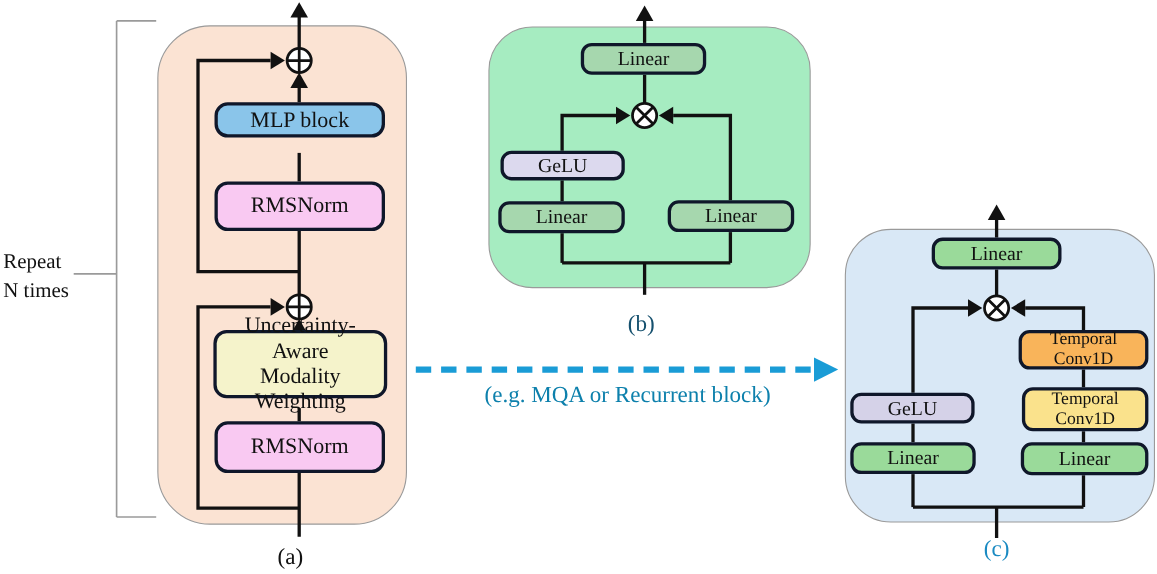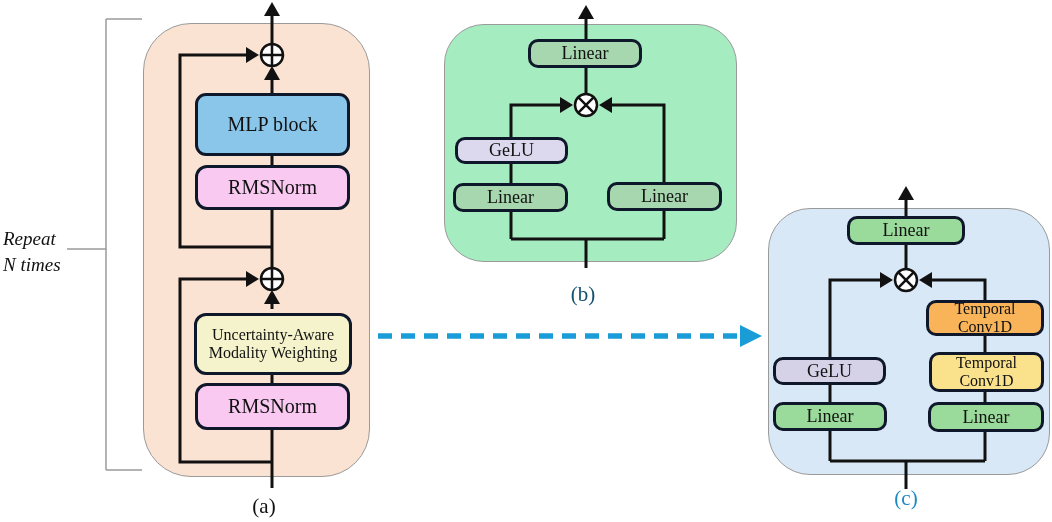--- a/index.html
+++ b/index.html
@@ -12,39 +12,39 @@
   #panel-b{left:444px;top:24px;width:291px;height:236px;border-radius:40px;background:#a6ecc1;}
   #panel-c{left:768px;top:208px;width:280px;height:265px;border-radius:42px;background:#d9e8f6;}
   svg.wires{position:absolute;left:0;top:0;width:1052px;height:522px;z-index:2;}
   .node{
     position:absolute;z-index:3;border:3px solid #0f172a;border-radius:10px;
     display:flex;align-items:center;justify-content:center;text-align:center;
     white-space:pre-line;line-height:1.15;box-sizing:border-box;
   }
   .node.r12{border-radius:12px;}
   
-  #mlp-block{left:195px;top:93px;width:155px;height:63px;background:#8ac5ea;font-size:20px;border-radius:11px;}
+  #mlp-block{left:195px;top:93px;width:155px;height:32px;background:#8ac5ea;font-size:20px;}
   #rmsnorm-top{left:195px;top:165px;width:155px;height:45px;background:#f9c9f2;font-size:20px;}
-  #uncertainty{left:194px;top:313px;width:158px;height:62px;background:#f5f3cb;font-size:16px;}
+  #uncertainty{left:194px;top:300px;width:158px;height:62px;background:#f5f3cb;font-size:20px;}
   #rmsnorm-bottom{left:195px;top:383px;width:155px;height:47px;background:#f9c9f2;font-size:20px;}
   
   #linear-out-b{left:528px;top:39px;width:114px;height:29px;background:#a6d7ae;font-size:18px;}
   #gelu-b{left:455px;top:137px;width:113px;height:27px;background:#dcd9ee;font-size:18px;}
   #linear-left-b{left:453px;top:183px;width:115px;height:29px;background:#a6d7ae;font-size:18px;}
   #linear-right-b{left:607px;top:182px;width:115px;height:29px;background:#a6d7ae;font-size:18px;}
   
   #linear-out-c{left:847px;top:216px;width:118px;height:29px;background:#9ada9a;font-size:18px;}
   #temporal-conv-top{left:926px;top:300px;width:118px;height:36px;background:#f9b45a;font-size:16px;}
   #temporal-conv-bottom{left:929px;top:352px;width:115px;height:40px;background:#fae28c;font-size:16px;}
   #gelu-c{left:773px;top:357px;width:113px;height:28px;background:#d5d2e8;font-size:18px;}
   #linear-left-c{left:773px;top:402px;width:114px;height:29px;background:#9ada9a;font-size:18px;}
   #linear-right-c{left:928px;top:402px;width:116px;height:30px;background:#9ada9a;font-size:18px;}
   
   .label{position:absolute;z-index:3;}
-  #repeat-label{left:3px;top:226px;font-size:19px;line-height:26px;white-space:pre-line;font-style:italic;}
+  #repeat-label{left:3px;top:226px;font-size:19px;line-height:26px;white-space:pre-line;}
   #caption-a{left:234px;top:494px;width:60px;text-align:center;font-size:21px;color:#111;}
   #caption-b{left:553px;top:282px;width:60px;text-align:center;font-size:21px;color:#15506e;}
   #caption-c{left:876px;top:486px;width:60px;text-align:center;font-size:21px;color:#1a8ac2;}
   #arrow-label{left:398px;top:346px;width:345px;text-align:center;font-size:21px;color:#0d80ac;}
 </style>
 </head>
 <body>
 
 <div id="canvas">
 
@@ -156,14 +156,15 @@
 Conv1D</div>
   <div class="node" id="gelu-c">GeLU</div>
   <div class="node" id="linear-left-c">Linear</div>
   <div class="node" id="linear-right-c">Linear</div>
 
   <div class="label" id="repeat-label">Repeat
 N times</div>
   <div class="label" id="caption-a">(a)</div>
   <div class="label" id="caption-b">(b)</div>
   <div class="label" id="caption-c">(c)</div>
+  <div class="label" id="arrow-label">(e.g. MQA or Recurrent block)</div>
 
 </div>
 
 </body></html>

